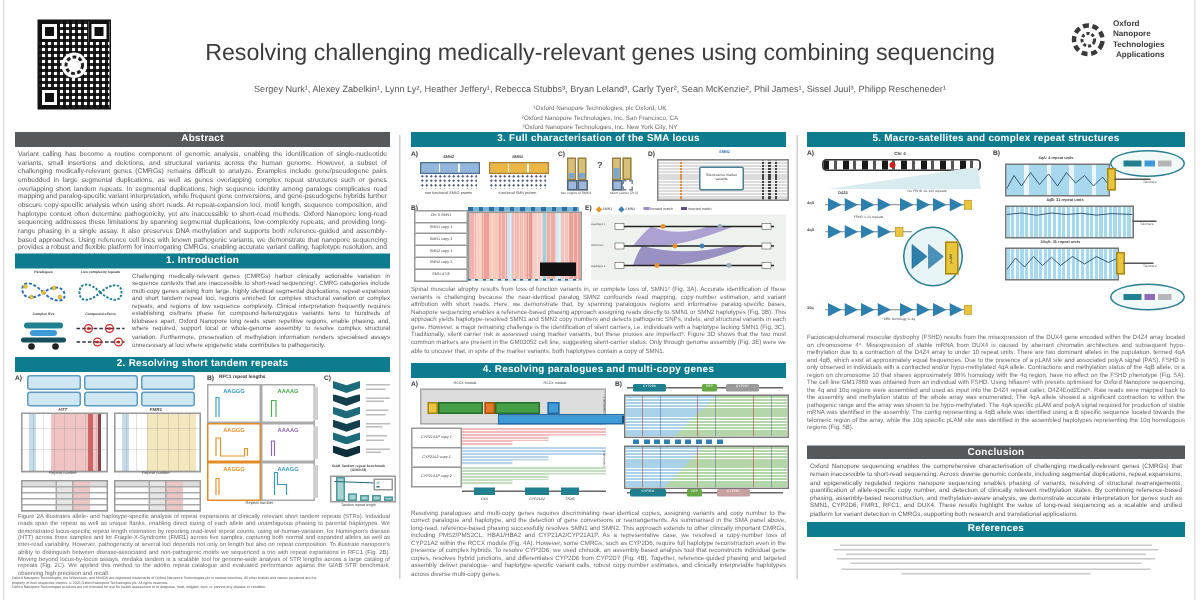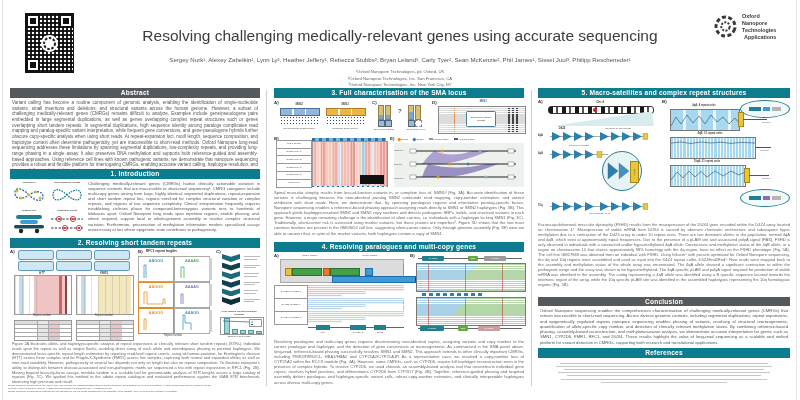--- a/index.html
+++ b/index.html
@@ -91,21 +91,21 @@
     <div class="finder" style="left:0;bottom:0">
         <i></i>
       </div>
     <div class="qrcenter">
       <svg width="17" height="17">
           <circle cx="8.5" cy="8.5" r="5.5" fill="none" stroke="#222" stroke-width="2" stroke-dasharray="2.5 1.6"></circle>
         </svg>
     </div>
   </div>
 
-  <div class="title">Resolving challenging medically-relevant genes using accurate sequencing</div>
+  <div class="title">Resolving challenging medically-relevant genes using combining sequencing</div>
   <div class="authors">Sergey Nurk¹, Alexey Zabelkin¹, Lynn Ly², Heather Jeffery¹, Rebecca Stubbs³, Bryan Leland³, Carly Tyer², Sean McKenzie², Phil James¹, Sissel Juul³, Philipp Rescheneder¹</div>
   <div class="affils">
     <div>¹Oxford Nanopore Technologies, plc Oxford, UK</div>
     <div>²Oxford Nanopore Technologies, Inc. San Francisco, CA</div>
     <div>³Oxford Nanopore Technologies, Inc. New York City, NY</div>
   </div>
 
   <div class="logo">
     <svg width="27" height="27">
       <g transform="rotate(15 13.5 13.5)">

